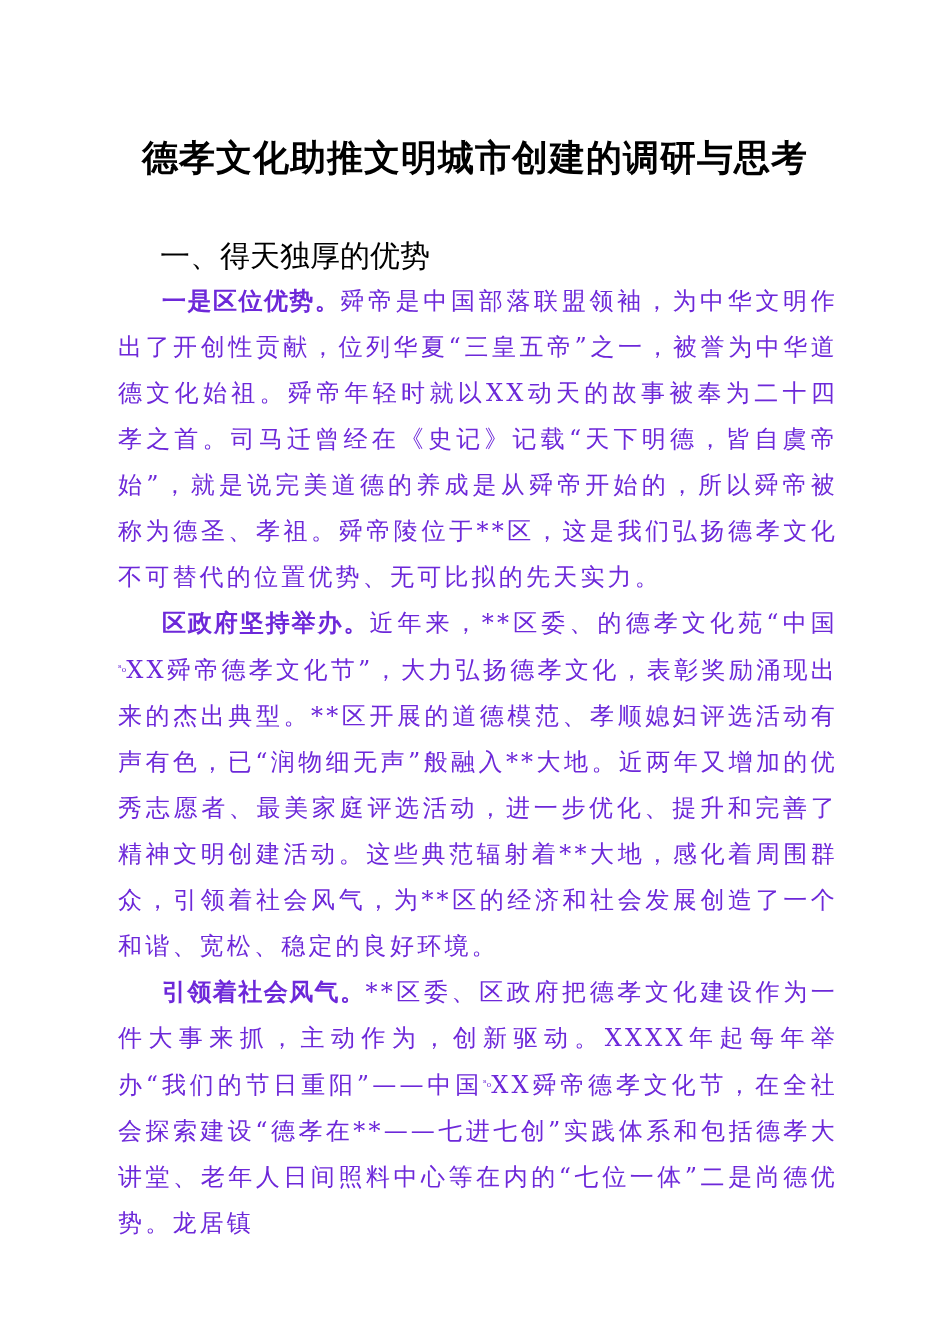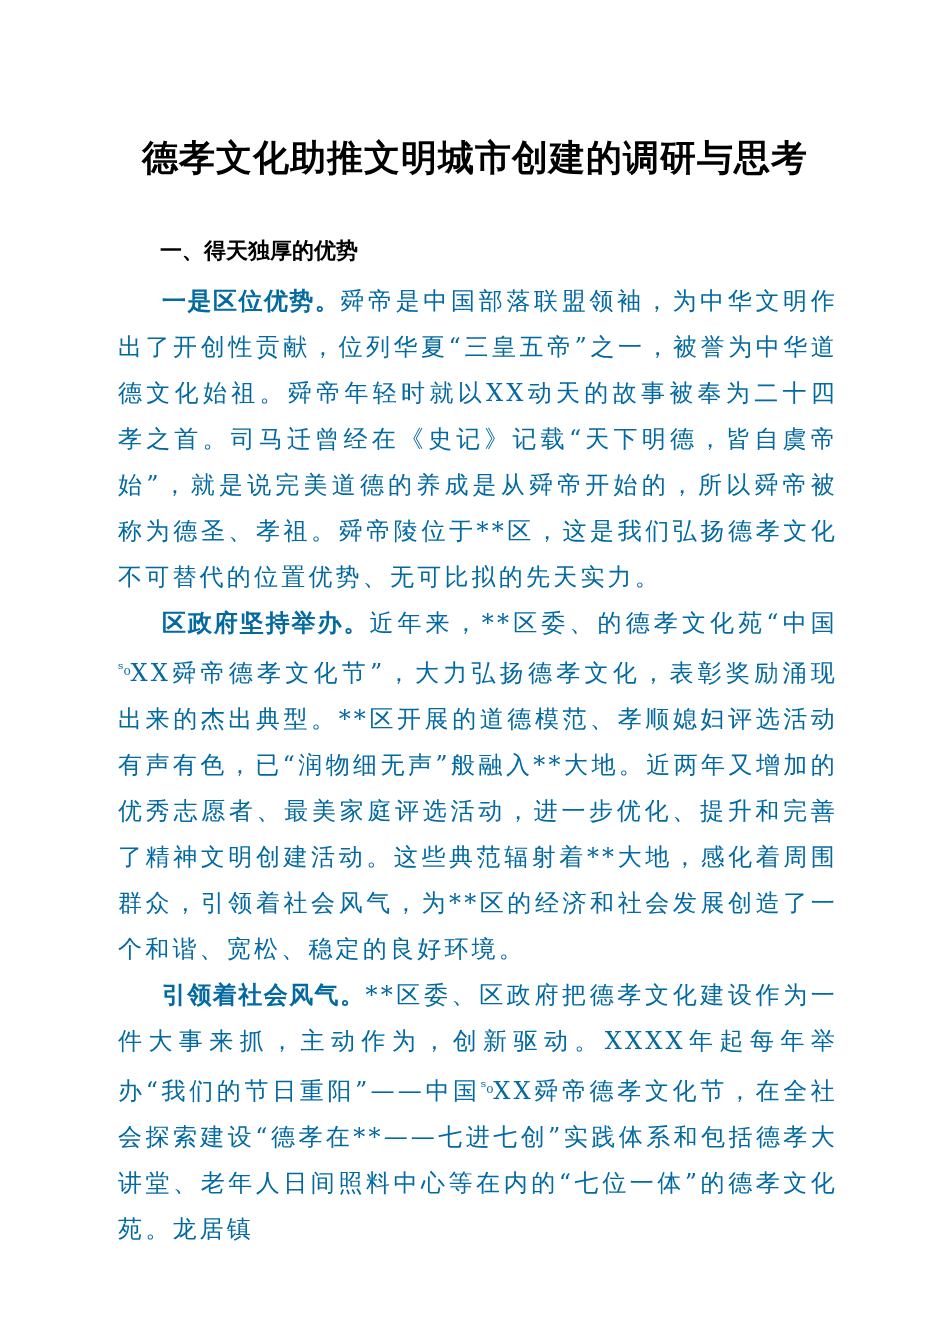--- a/index.html
+++ b/index.html
@@ -5,37 +5,37 @@
   html, body { margin: 0; padding: 0; background: #ffffff; }
   body { width: 950px; height: 1344px; position: relative; overflow: hidden; color: #111; }
   .page { position: absolute; left: 0; top: 0; width: 950px; height: 1344px; background: #fff; padding-left: 48px; }
   .title {
     position: absolute; left: 0; top: 134px; width: 950px; text-align: center;
     font-family: "DejaVu Serif", "Liberation Serif", serif; font-weight: bold;
     font-size: 36px; letter-spacing: 1px; color: #000; margin: 0;
   }
   .heading {
     position: absolute; left: 160px; top: 236px;
-    font-family: "DejaVu Sans", "Liberation Sans", sans-serif; font-weight: bold;
-    font-size: 22px; color: #000; margin: 0;
+    font-family: "DejaVu Sans", "Liberation Sans", sans-serif; font-weight: normal;
+    font-size: 30px; color: #000; margin: 0;
   }
   .body-text {
     position: absolute; left: 118px; top: 278px; width: 720px;
     font-family: "DejaVu Serif", "Liberation Serif", serif;
-    font-size: 24px; line-height: 46px; letter-spacing: 3.2px; color: #0369a1;
+    font-size: 24px; line-height: 46px; letter-spacing: 3.2px; color: #6d28d9;
   }
   .para { margin: 0 0 0 0; text-indent: 44px; text-align: justify; text-align-last: left; }
   .para .lead { font-family: "DejaVu Sans", "Liberation Sans", sans-serif; font-weight: bold; letter-spacing: 1px; }
-  .mark { font-size: 17px; vertical-align: 6px; letter-spacing: 0; }
+  .mark { font-size: 11px; vertical-align: 6px; letter-spacing: 0; }
 </style>
 </head>
 <body>
 
 <div class="page">
   <h1 class="title">德孝文化助推文明城市创建的调研与思考</h1>
   <h2 class="heading">一、得天独厚的优势</h2>
 
   <div class="body-text">
     <p class="para"><span class="lead">一是区位优势。</span><span>舜帝是中国部落联盟领袖，为中华文明作出了开创性贡献，位列华夏“三皇五帝”之一，被誉为中华道德文化始祖。舜帝年轻时就以XX动天的故事被奉为二十四孝之首。司马迁曾经在《史记》记载“天下明德，皆自虞帝始”，就是说完美道德的养成是从舜帝开始的，所以舜帝被称为德圣、孝祖。舜帝陵位于**区，这是我们弘扬德孝文化不可替代的位置优势、无可比拟的先天实力。</span></p>
     <p class="para"><span class="lead">区政府坚持举办。</span><span>近年来，**区委、的德孝文化苑“中国</span><span class="mark">ˢ₀</span><span>XX舜帝德孝文化节”，大力弘扬德孝文化，表彰奖励涌现出来的杰出典型。**区开展的道德模范、孝顺媳妇评选活动有声有色，已“润物细无声”般融入**大地。近两年又增加的优秀志愿者、最美家庭评选活动，进一步优化、提升和完善了精神文明创建活动。这些典范辐射着**大地，感化着周围群众，引领着社会风气，为**区的经济和社会发展创造了一个和谐、宽松、稳定的良好环境。</span></p>
-    <p class="para"><span class="lead">引领着社会风气。</span><span>**区委、区政府把德孝文化建设作为一件大事来抓，主动作为，创新驱动。XXXX年起每年举办“我们的节日重阳”——中国</span><span class="mark">ˢ₀</span><span>XX舜帝德孝文化节，在全社会探索建设“德孝在**——七进七创”实践体系和包括德孝大讲堂、老年人日间照料中心等在内的“七位一体”的德孝文化苑。龙居镇</span></p>
+    <p class="para"><span class="lead">引领着社会风气。</span><span>**区委、区政府把德孝文化建设作为一件大事来抓，主动作为，创新驱动。XXXX年起每年举办“我们的节日重阳”——中国</span><span class="mark">ˢ₀</span><span>XX舜帝德孝文化节，在全社会探索建设“德孝在**——七进七创”实践体系和包括德孝大讲堂、老年人日间照料中心等在内的“七位一体”二是尚德优势。龙居镇</span></p>
   </div>
 </div>
 
 </body></html>

